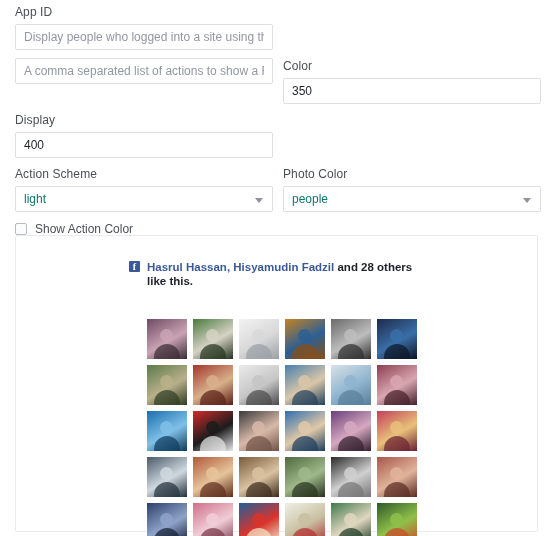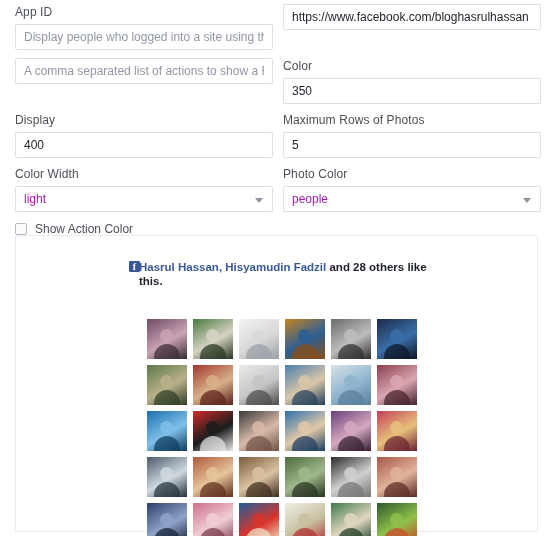--- a/index.html
+++ b/index.html
@@ -67,21 +67,21 @@
     position: relative;
     box-sizing: border-box;
     width: 100%;
     height: 26px;
     border: 1px solid #dddfe2;
     background: #ffffff;
     border-radius: 2px;
   }
   .select-value {
     font-size: 12px;
-    color: #a21caf;
+    color: #0f766e;
     line-height: 24px;
     padding-left: 8px;
     display: block;
   }
   .select-arrow {
     position: absolute;
     right: 9px;
     top: 11px;
     width: 0;
     height: 0;
@@ -155,21 +155,21 @@
     text-align: center;
     overflow: hidden;
   }
   .fb-logo span {
     display: block;
     margin-left: 0px;
     margin-top: 0px;
   }
   .facepile-text {
     display: block;
-    margin-left: 10px;
+    margin-left: 18px;
     font-size: 11.5px;
     line-height: 14px;
     color: #1d2129;
     font-weight: bold;
   }
   .facepile-name {
     color: #3b5998;
     font-weight: bold;
     text-decoration: none;
   }
@@ -204,48 +204,43 @@
 <body>
 
 <div class="config-form">
 
   <div class="form-row">
     <div class="form-col">
       <label class="field-label">App ID</label>
       <input class="text-input" type="text" value="" placeholder="Display people who logged into a site using this app" style="">
     </div>
     <div class="form-col">
-      <input class="text-input filled" type="text" value="https://www.facebook.com/bloghasrulhassan" style="">
     </div>
   </div>
 
   <div class="form-row">
     <div class="form-col">
       <input class="text-input" type="text" value="" placeholder="A comma separated list of actions to show a Facepile fo" style="">
     </div>
     <div class="form-col">
       <label class="field-label">Color</label>
       <input class="text-input filled" type="text" value="350" style="">
     </div>
   </div>
 
   <div class="form-row">
     <div class="form-col">
       <label class="field-label">Display</label>
       <input class="text-input filled" type="text" value="400" style="">
     </div>
-    <div class="form-col">
-      <label class="field-label">Maximum Rows of Photos</label>
-      <input class="text-input filled" type="text" value="5" style="">
-    </div>
   </div>
 
   <div class="form-row">
     <div class="form-col">
-      <label class="field-label">Color Width</label>
+      <label class="field-label">Action Scheme</label>
       <div class="select-wrap">
         <span class="select-value">light</span>
         <span class="select-arrow"></span>
       </div>
     </div>
     <div class="form-col">
       <label class="field-label">Photo Color</label>
       <div class="select-wrap">
         <span class="select-value">people</span>
         <span class="select-arrow"></span>

